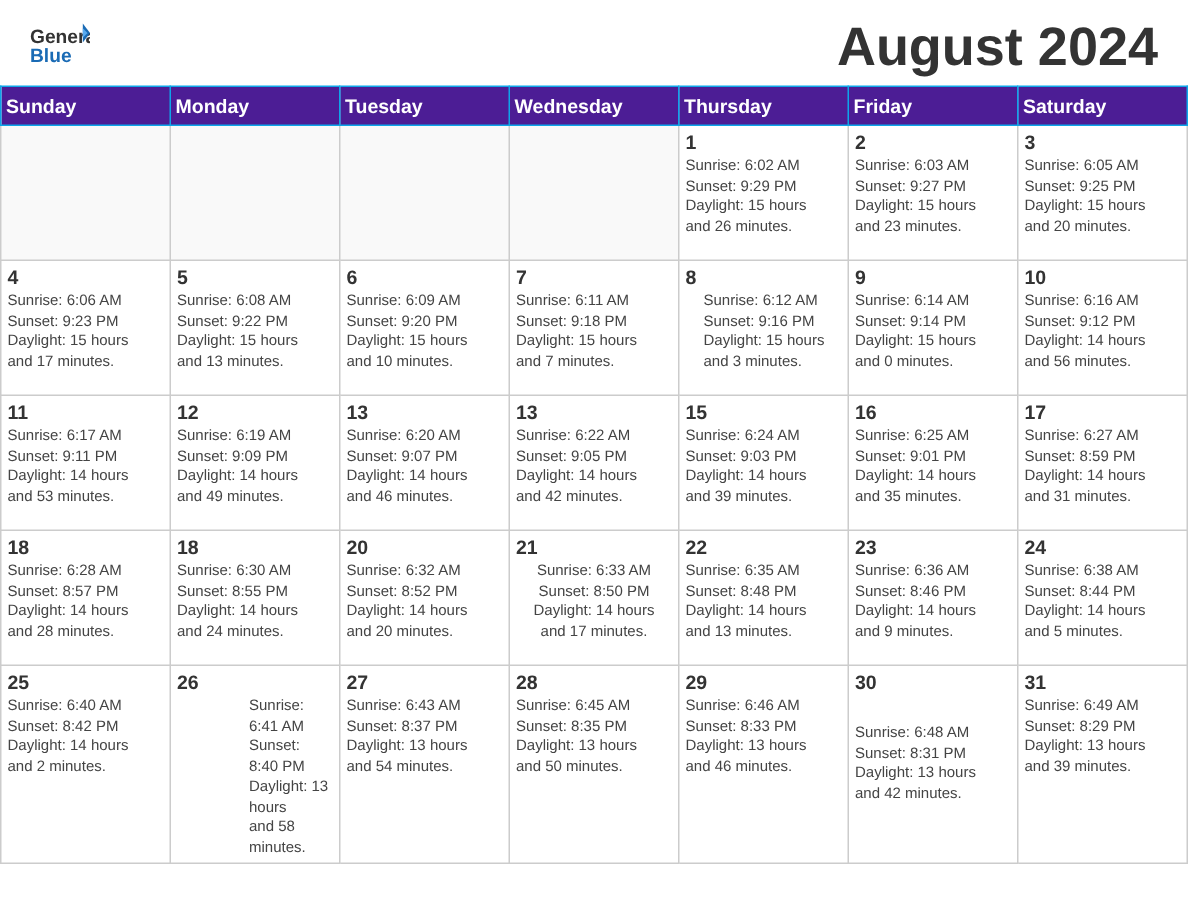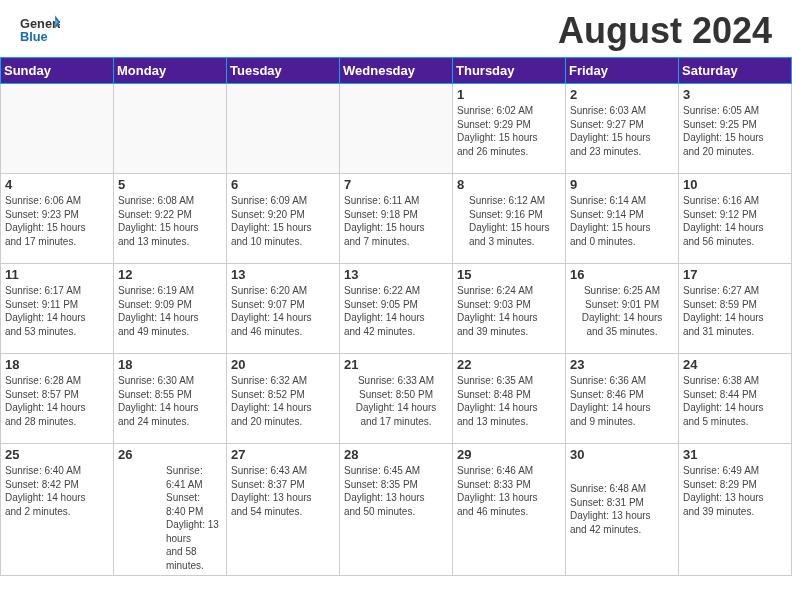--- a/index.html
+++ b/index.html
@@ -201,21 +201,21 @@
         </td>
         <td>
           <span class="day-num">15</span>
           <div class="day-info" style="white-space: pre-line;">Sunrise: 6:24 AM
 Sunset: 9:03 PM
 Daylight: 14 hours
 and 39 minutes.</div>
         </td>
         <td>
           <span class="day-num">16</span>
-          <div class="day-info" style="white-space: pre-line; text-align: center;">Sunrise: 6:25 AM
+          <div class="day-info" style="white-space: pre-line;">Sunrise: 6:25 AM
 Sunset: 9:01 PM
 Daylight: 14 hours
 and 35 minutes.</div>
         </td>
         <td>
           <span class="day-num">17</span>
           <div class="day-info" style="white-space: pre-line;">Sunrise: 6:27 AM
 Sunset: 8:59 PM
 Daylight: 14 hours
 and 31 minutes.</div>

